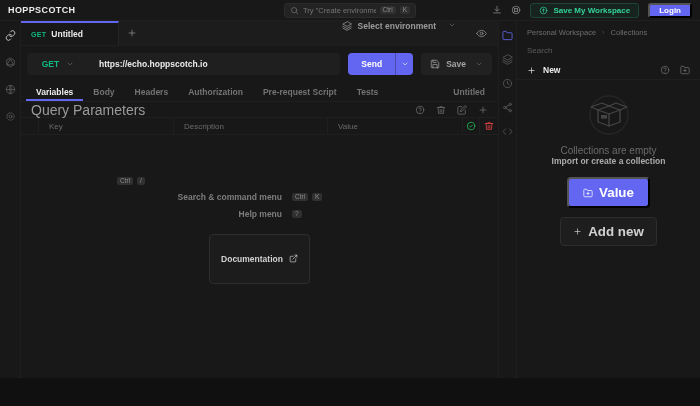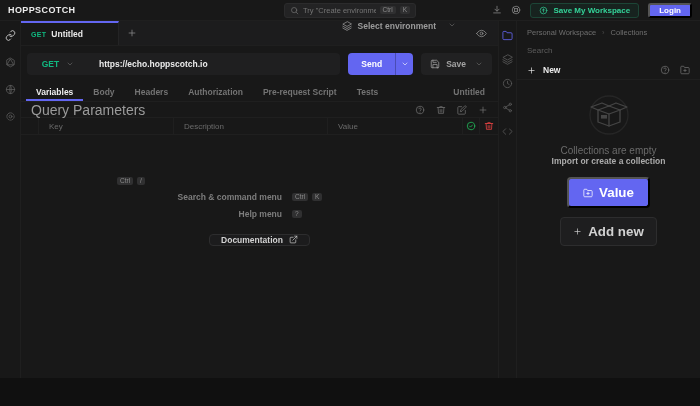--- a/index.html
+++ b/index.html
@@ -82,21 +82,21 @@
   .c-handle { width:18px; }
   .c-key, .c-val { width:135px; padding-left:10px; }
   .c-desc { flex:1; padding-left:10px; }
   .c-check { width:17px; justify-content:center; color:#22c55e; cursor:pointer; }
   .c-del { width:18px; justify-content:center; color:#ef4444; border-right:none; cursor:pointer; }
 
   .resp-placeholder { display:flex; flex-direction:column; align-items:center; margin-top:38px; flex:0 0 auto; }
   .sc-row { display:grid; grid-template-columns:175px 110px; align-items:center; margin:3.5px 0; }
   .sc-label { text-align:right; padding-right:10px; color:#7d7d7d; font-weight:bold; }
   .sc-keys { display:flex; gap:4px; }
-  .doc-btn { margin-top:11px; border:1px solid #2d2d2e; border-radius:4px; padding:0 11px;
+  .doc-btn { margin-top:11px; border:1px solid #2d2d2e; border-radius:4px; padding:19px 11px;
     display:flex; align-items:center; gap:6px; color:#d2d2d2; font-weight:bold; cursor:pointer; background:#1c1c1d;text-align:center; }
 
   
   .right { width:202px; border-left:1px solid #1f1f1f; display:flex; flex:0 0 auto; }
   .rp-strip { width:18px; border-right:1px solid #1f1f1f; display:flex; flex-direction:column; align-items:center;
     padding-top:9px; gap:13px; color:#5a5a5a; flex:0 0 auto; }
   .rp-strip .item { cursor:pointer; }
   .rp-strip .item.active { color:#6366f1; }
   .rp-content { flex:1; display:flex; flex-direction:column; min-width:0; }
   .breadcrumb { display:flex; align-items:center; gap:6px; padding:7px 10px 5px; color:#6f6f6f; font-size:7.5px; }

